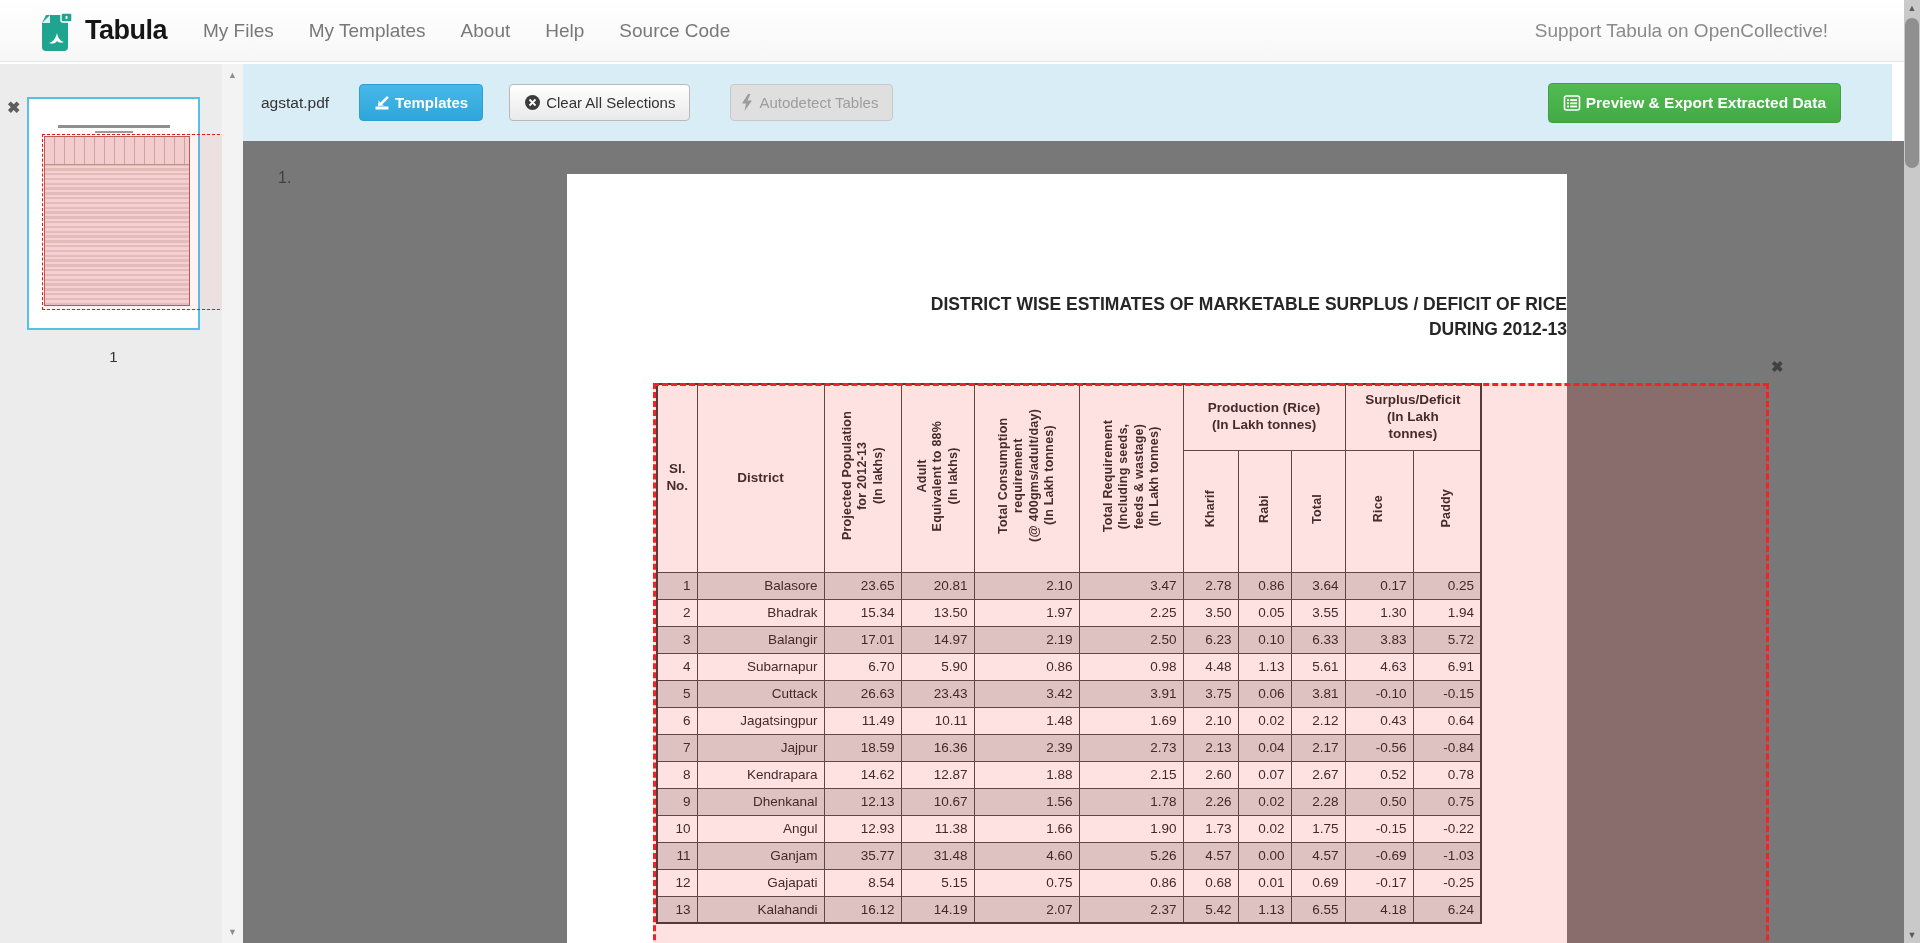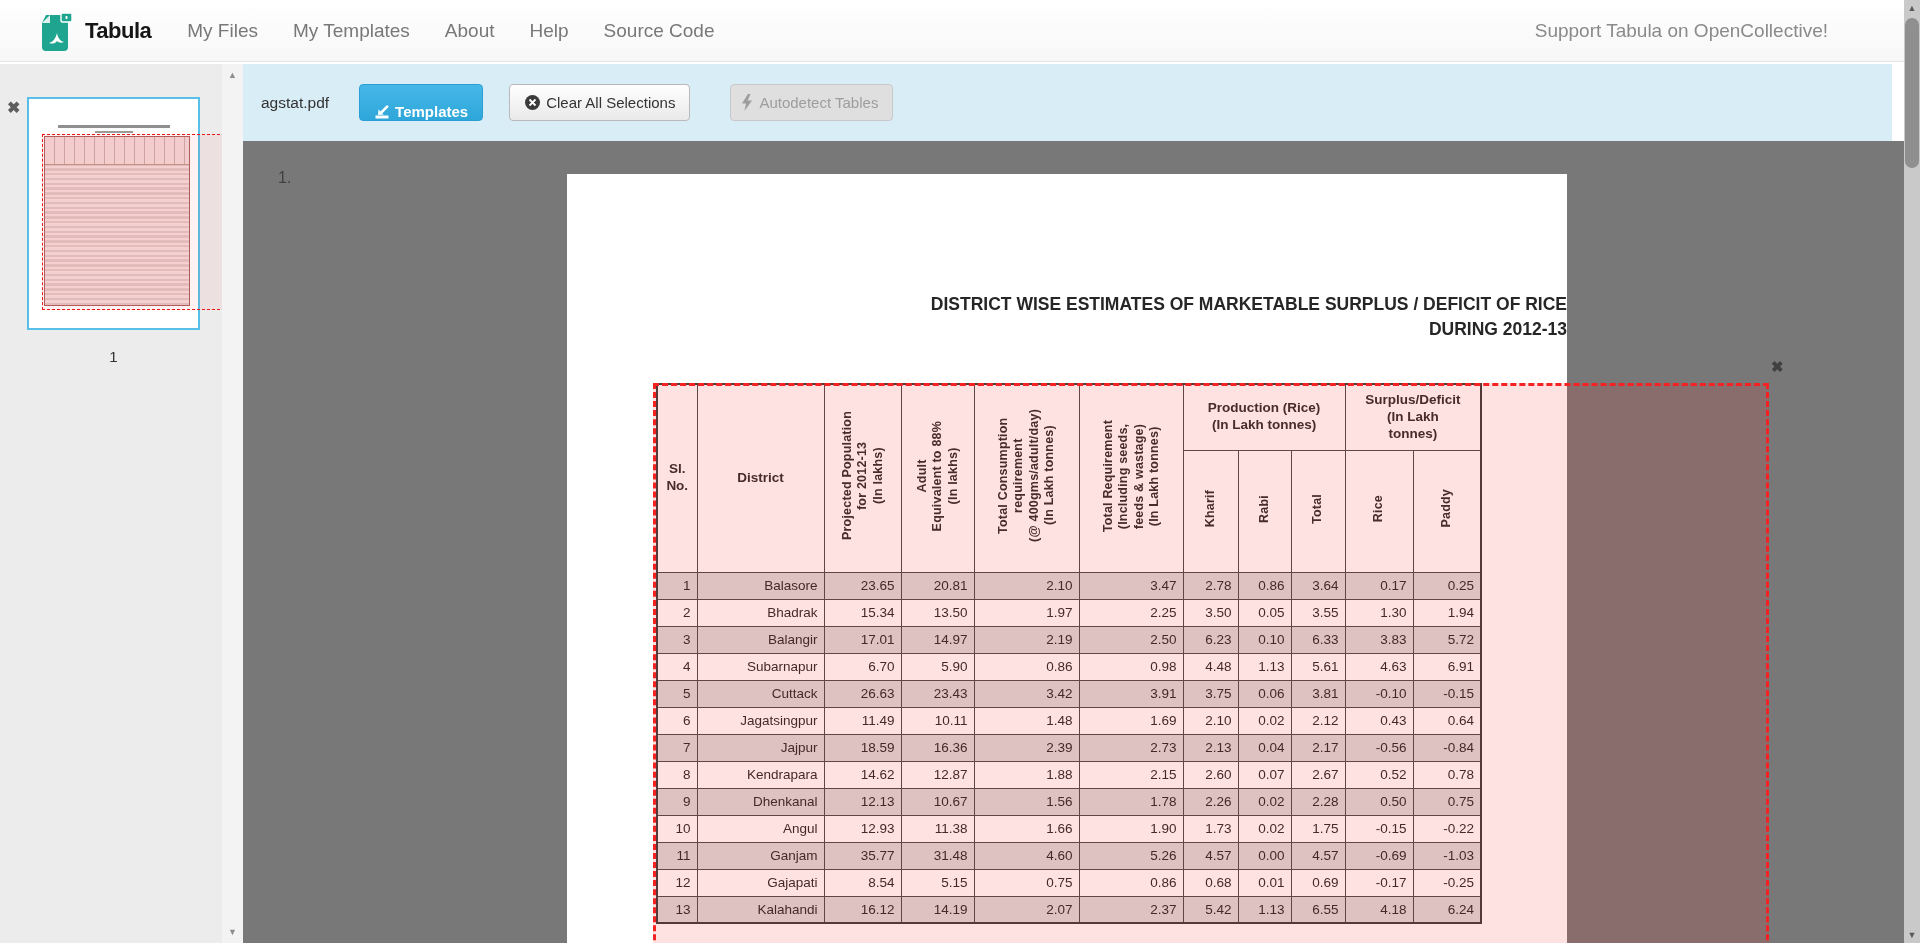--- a/index.html
+++ b/index.html
@@ -6,33 +6,33 @@
   html,body { width:1920px; height:943px; overflow:hidden; background:#fff;
     font-family:"Liberation Sans", sans-serif; }
   .app { position:relative; width:1920px; height:943px; background:#fff; overflow:hidden; }
 
   
   .navbar { position:absolute; left:0; top:0; width:1904px; height:62px;
     background:linear-gradient(#ffffff,#f7f7f7); border-bottom:1px solid #e4e4e4;
     display:flex; align-items:center; }
   .brand { display:flex; align-items:center; margin-left:40px; }
   .brand-logo { width:34px; height:42px; }
-  .brand-name { font-size:22px; font-weight:bold; color:#161616; margin-left:11px; letter-spacing:-0.5px; }
+  .brand-name { font-size:27px; font-weight:bold; color:#161616; margin-left:11px; letter-spacing:-0.5px; }
   .nav-links { display:flex; gap:35px; margin-left:36px; }
   .nav-link { font-size:19px; color:#787878; cursor:pointer; text-decoration:none; }
   .support-link { margin-left:auto; margin-right:76px; font-size:19px; color:#8a8a8a; cursor:pointer; }
 
   
   .toolbar { position:absolute; left:243px; top:64px; width:1649px; height:77px;
     background:#d9edf6; display:flex; align-items:center; }
   .filename { margin-left:18px; font-size:15.5px; color:#333; }
   .btn { display:inline-flex; align-items:center; gap:5px; height:37px; padding:0 14px;
     border-radius:4px; font-size:15px; cursor:pointer; }
   .btn-templates { margin-left:30px; background:linear-gradient(#46b8e8,#2fa6d9);
-    border:1px solid #2b9fd3; color:#fff; font-weight:bold;align-items:flex-end; }
+    border:1px solid #2b9fd3; color:#fff; font-weight:bold; }
   .btn-clear { margin-left:26px; background:linear-gradient(#ffffff,#e9e9e9);
     border:1px solid #b9b9b9; color:#333; }
   .btn-autodetect { margin-left:40px; background:#dfdfdf; border:1px solid #c9c9c9;
     color:#9d9d9d; cursor:default;padding-left:9px; }
   .btn-export { margin-left:auto; margin-right:51px; height:40px; background:linear-gradient(#50bb50,#43aa45);
     border:1px solid #3f9f41; color:#fff; font-weight:bold; font-size:15.5px; }
   .icon-svg { display:inline-block; }
 
   
   .sidebar { position:absolute; left:0; top:64px; width:222px; height:879px; background:#ececec; }
@@ -139,20 +139,32 @@
         <circle cx="8.5" cy="8.5" r="7.5" fill="#3b3b3b"></circle>
         <path d="M5.5 5.5 L11.5 11.5 M11.5 5.5 L5.5 11.5" stroke="#fff" stroke-width="1.8"></path>
       </svg>
       <span>Clear All Selections</span>
     </button>
     <button class="btn btn-autodetect">
       <svg class="icon-svg" width="14" height="17" viewBox="0 0 14 17">
         <path d="M8 0 L2 9.5 L6 9.5 L4.5 17 L12 6.5 L7.6 6.5 L10.5 0 Z" fill="#9d9d9d"></path>
       </svg>
       <span>Autodetect Tables</span>
+    </button>
+    <button class="btn btn-export">
+      <svg class="icon-svg" width="18" height="18" viewBox="0 0 18 18">
+        <rect x="1.5" y="2" width="15" height="14" rx="2" fill="none" stroke="#fff" stroke-width="1.6"></rect>
+        <rect x="4" y="5.2" width="2" height="1.8" fill="#fff"></rect>
+          <rect x="7.2" y="5.2" width="6.8" height="1.8" fill="#fff"></rect>
+        <rect x="4" y="8.4" width="2" height="1.8" fill="#fff"></rect>
+          <rect x="7.2" y="8.4" width="6.8" height="1.8" fill="#fff"></rect>
+        <rect x="4" y="11.6" width="2" height="1.8" fill="#fff"></rect>
+          <rect x="7.2" y="11.6" width="6.8" height="1.8" fill="#fff"></rect>
+      </svg>
+      <span>Preview &amp; Export Extracted Data</span>
     </button>
   </div>
 
   <aside class="sidebar">
     <span class="thumb-close">✖</span>
     <div class="thumbnail">
       <div class="mini-title-1"></div>
       <div class="mini-title-2"></div>
       <div class="mini-table">
         <div class="mini-table-head"></div>

